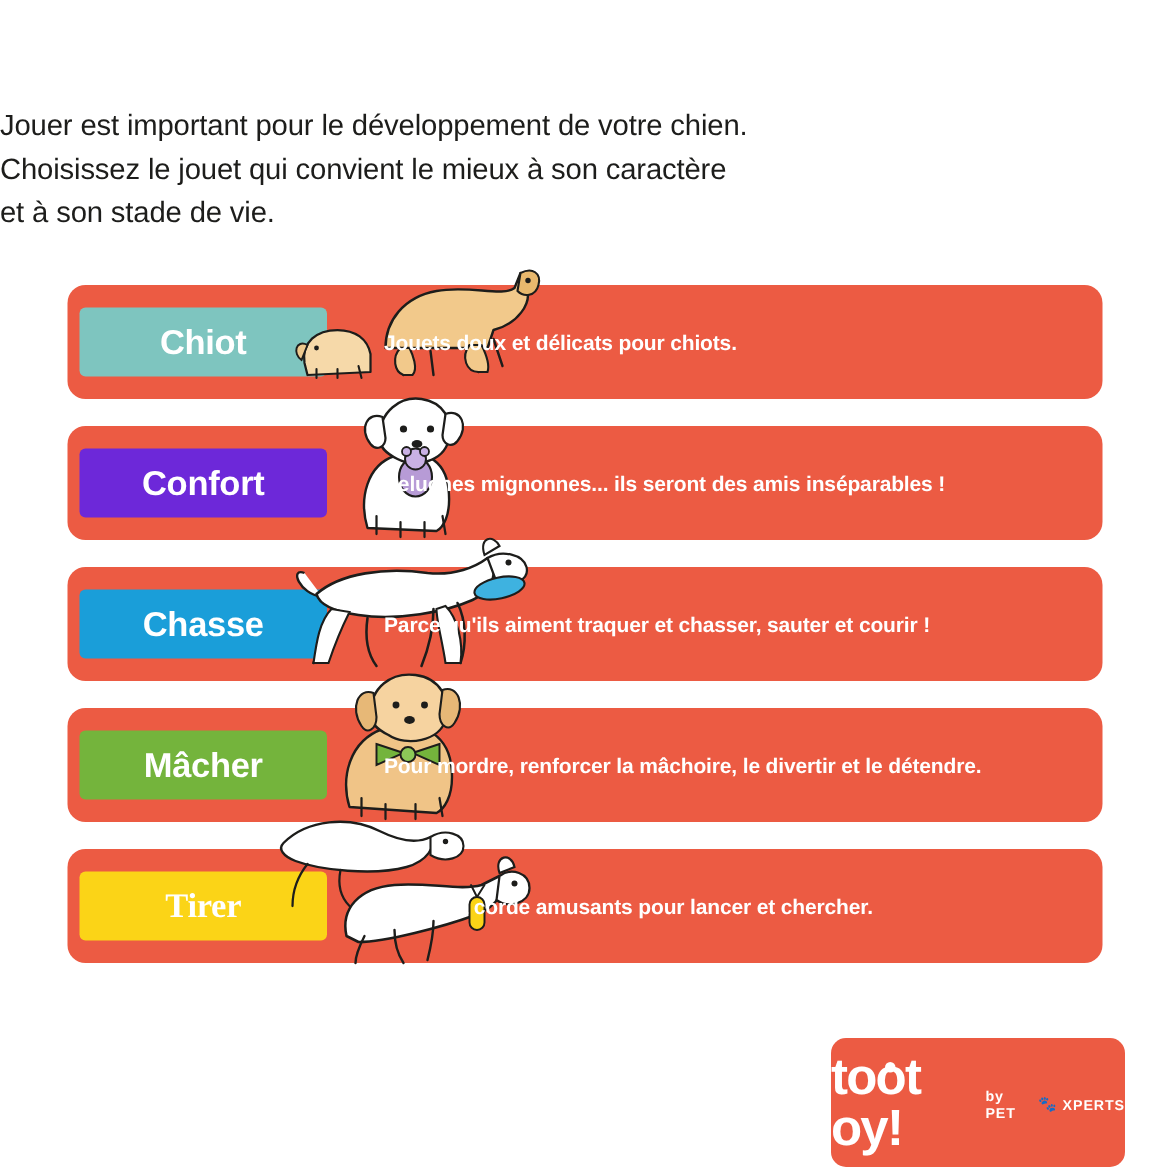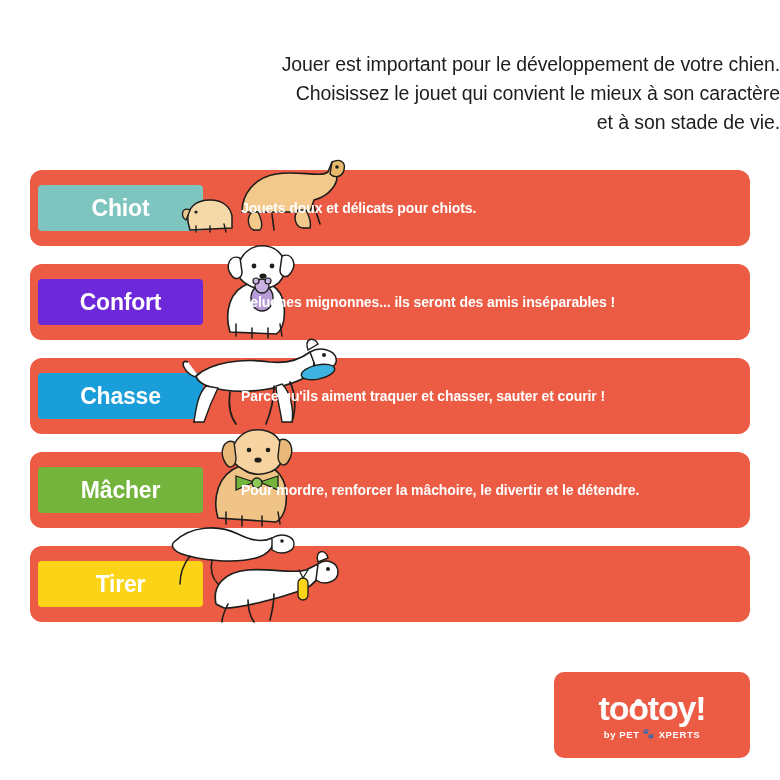--- a/index.html
+++ b/index.html
@@ -17,41 +17,42 @@
   .page {
     position: relative;
     width: 780px;
     height: 780px;
     box-sizing: border-box;
   }
 
   
   .intro {
     padding-top: 50px;
-    text-align: right;
+    text-align: left;
+    margin-top: 20px;
   }
   .intro-line {
     font-size: 19.5px;
     line-height: 29px;
     font-weight: 400;
     color: #1d1d1b;
     letter-spacing: -0.1px;
   }
   .intro-bold {
     margin-top: 26px;
     font-size: 19.5px;
     font-weight: bold;
     color: #1d1d1b;
     letter-spacing: -0.2px;
   }
 
   
   .rows {
     margin-top: 33px;
-    padding: 0 30px;
+    padding: 0 45px;
   }
   .row {
     position: relative;
     height: 76px;
     background: #ec5b43;
     border-radius: 12px;
     margin-bottom: 18px;
     display: flex;
     align-items: center;
     overflow: visible;
@@ -101,21 +102,21 @@
   
   .logo {
     position: absolute;
     right: 30px;
     bottom: 22px;
     width: 196px;
     height: 86px;
     background: #ec5b43;
     border-radius: 10px;
     display: flex;
-    flex-direction: column;
+    flex-direction: row;
     align-items: center;
     justify-content: center;
   }
   .logo-main {
     font-size: 34px;
     font-weight: bold;
     color: #ffffff;
     letter-spacing: -1.2px;
     line-height: 34px;
     position: relative;
@@ -277,21 +278,21 @@
             </g>
 
             <path d="M34 94 L34 106 M50 98 L50 108 M70 98 L70 108 M86 94 L88 106" stroke="#1d1d1b" stroke-width="1.5" stroke-linecap="round"></path>
           </g>
         </svg>
       </div>
       <div class="desc">Pour mordre, renforcer la mâchoire, le divertir et le détendre.</div>
     </div>
 
     <div class="row">
-      <div class="tag" style="background:#fbd417;">
+      <div class="tag" style="background:#fbd417;font-family:Liberation Serif, serif;">
         <span class="tag-label">Tirer</span>
       </div>
       <div class="art" style="left:138px; width:190px; height:112px; bottom:-2px;">
         <svg viewBox="0 0 190 112" width="190" height="112" xmlns="http://www.w3.org/2000/svg">
           <g>
 
             <path d="M6 30 C22 14, 50 12, 70 22 C84 29, 96 30, 104 26 C108 32, 102 42, 88 46 C66 52, 30 48, 14 42 C6 39, 2 34, 6 30 Z" fill="#ffffff" stroke="#1d1d1b" stroke-width="1.6" stroke-linejoin="round"></path>
             <path d="M104 26 C114 20, 126 24, 126 32 C126 40, 114 44, 104 38 Z" fill="#ffffff" stroke="#1d1d1b" stroke-width="1.4"></path>
             <circle cx="114" cy="29" r="1.8" fill="#1d1d1b"></circle>
             <path d="M22 44 C14 54, 12 64, 12 72 M44 48 C42 58, 44 66, 50 72" stroke="#1d1d1b" stroke-width="1.5" fill="none" stroke-linecap="round"></path>
@@ -303,20 +304,21 @@
 
             <g>
               <rect x="130" y="66" width="10" height="22" rx="5" fill="#fbd417" stroke="#1d1d1b" stroke-width="1.3"></rect>
               <path d="M135 66 L131 58 M135 66 L140 58" stroke="#1d1d1b" stroke-width="1.3" fill="none" stroke-linecap="round"></path>
             </g>
 
             <path d="M60 92 C56 100, 54 106, 54 110 M80 88 C80 98, 82 104, 86 110 M106 82 C106 92, 104 100, 102 108" stroke="#1d1d1b" stroke-width="1.6" fill="none" stroke-linecap="round"></path>
           </g>
         </svg>
       </div>
+      <div class="desc">Jouets à corde amusants pour lancer et chercher.</div>
     </div>
 
   </div>
 
   <div class="logo">
     <div class="logo-main">
       <span>toot</span><span class="dot"></span><span>oy!</span>
     </div>
     <div class="logo-sub">
       <span>by PET</span>

